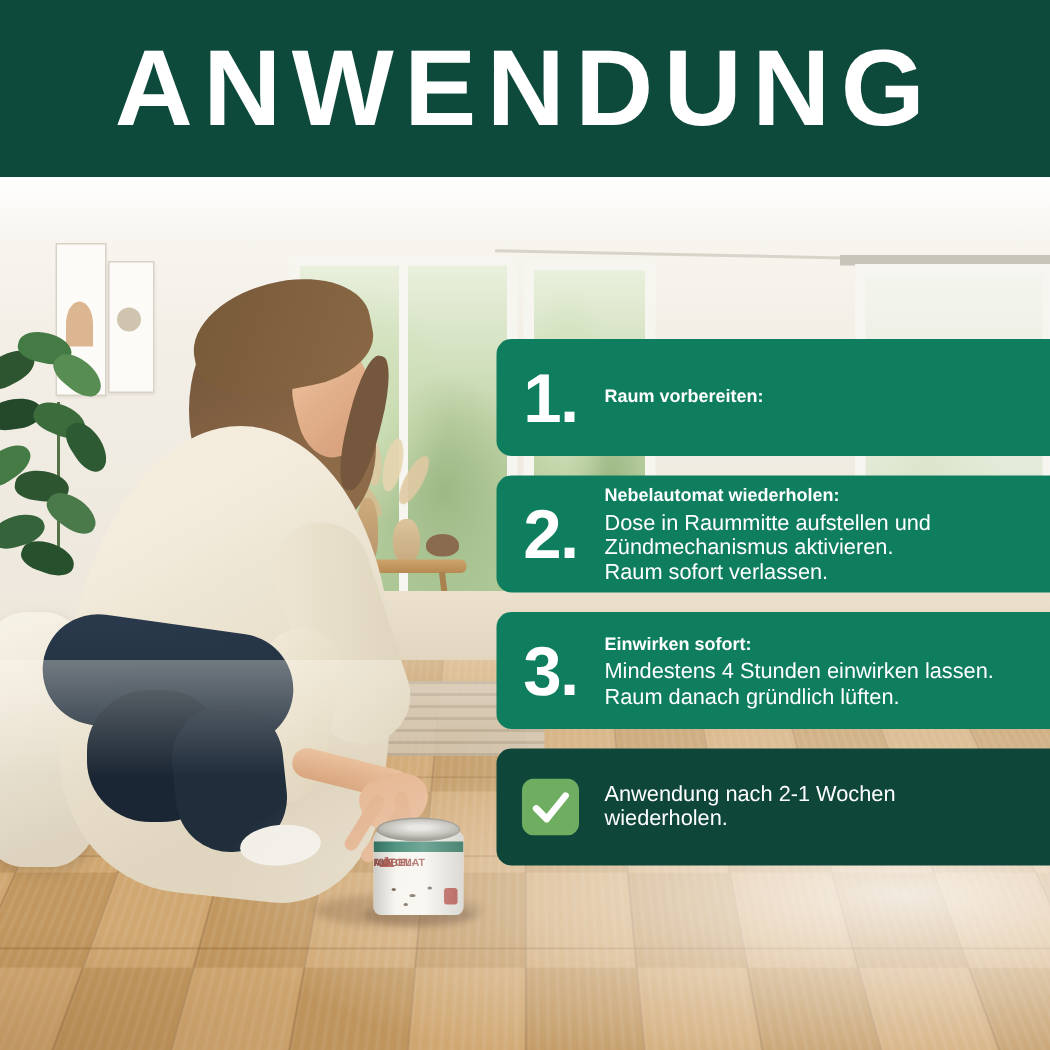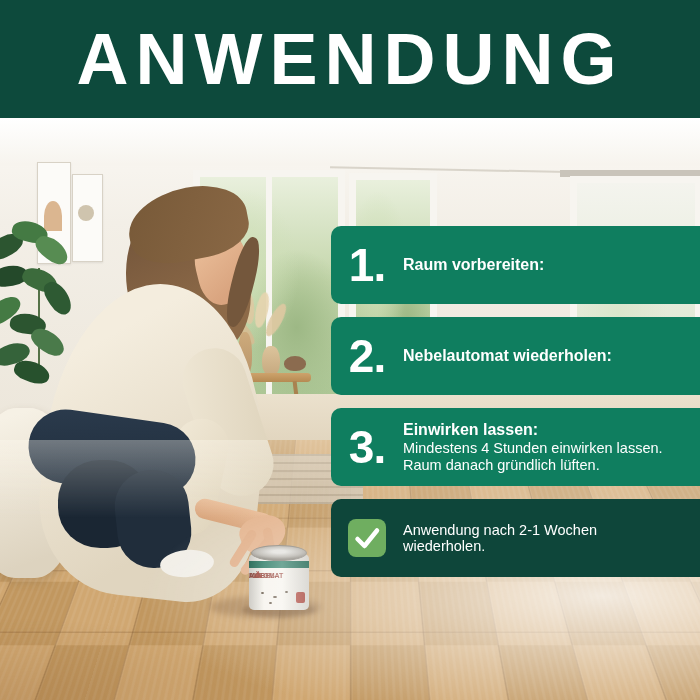--- a/index.html
+++ b/index.html
@@ -127,21 +127,21 @@
   .can-badge{right:4px;top:38px;width:9px;height:11px;border-radius:2px;background:#b5392c;}
 
   
   .step{position:absolute;left:331px;width:369px;height:78px;z-index:30;
         background:var(--step-green,#0f7e5f);border-radius:10px 0 0 10px;
         display:flex;align-items:center;color:#fff;}
   .step.dark{background:var(--note-green,#0e463a);}
   .num-col{width:72px;display:flex;align-items:center;justify-content:center;flex:none;}
   .step-number{font-size:46px;font-weight:700;line-height:1;letter-spacing:-1px;}
   .txt-col{padding-right:8px;}
-  .step-title{font-weight:700;font-size:16px;line-height:17px;margin-bottom:2px;}
+  .step-title{font-weight:700;font-size:12px;line-height:17px;margin-bottom:2px;}
   .step-body{font-size:14.5px;line-height:16.5px;white-space:pre-line;}
   .check-wrap{width:72px;display:flex;align-items:center;justify-content:center;flex:none;}
 </style>
 </head>
 <body>
 
 <div class="canvas">
 
   <div class="header">
     <h1>ANWENDUNG</h1>
@@ -248,29 +248,32 @@
       <div class="step-title">Raum vorbereiten:</div>
     </div>
   </div>
 
   <div class="step" style="top:317px;">
     <div class="num-col">
       <div class="step-number">2.</div>
     </div>
     <div class="txt-col">
       <div class="step-title">Nebelautomat wiederholen:</div>
+      <div class="step-body">Dose in Raummitte aufstellen und
+Zündmechanismus aktivieren.
+Raum sofort verlassen.</div>
     </div>
   </div>
 
   <div class="step" style="top:408px;">
     <div class="num-col">
       <div class="step-number">3.</div>
     </div>
     <div class="txt-col">
-      <div class="step-title">Einwirken lassen:</div>
+      <div class="step-title">Einwirken sofort:</div>
       <div class="step-body">Mindestens 4 Stunden einwirken lassen.
 Raum danach gründlich lüften.</div>
     </div>
   </div>
 
   <div class="step dark" style="top:499px;">
     <div class="check-wrap">
       <svg width="38" height="38" viewBox="0 0 38 38">
         <rect x="0" y="0" width="38" height="38" rx="8" fill="var(--check-green,#6fae60)"></rect>
         <polyline points="9.5,20 16.5,27 29,11.5" fill="none" stroke="#ffffff" stroke-width="4.5" stroke-linecap="round" stroke-linejoin="round"></polyline>

